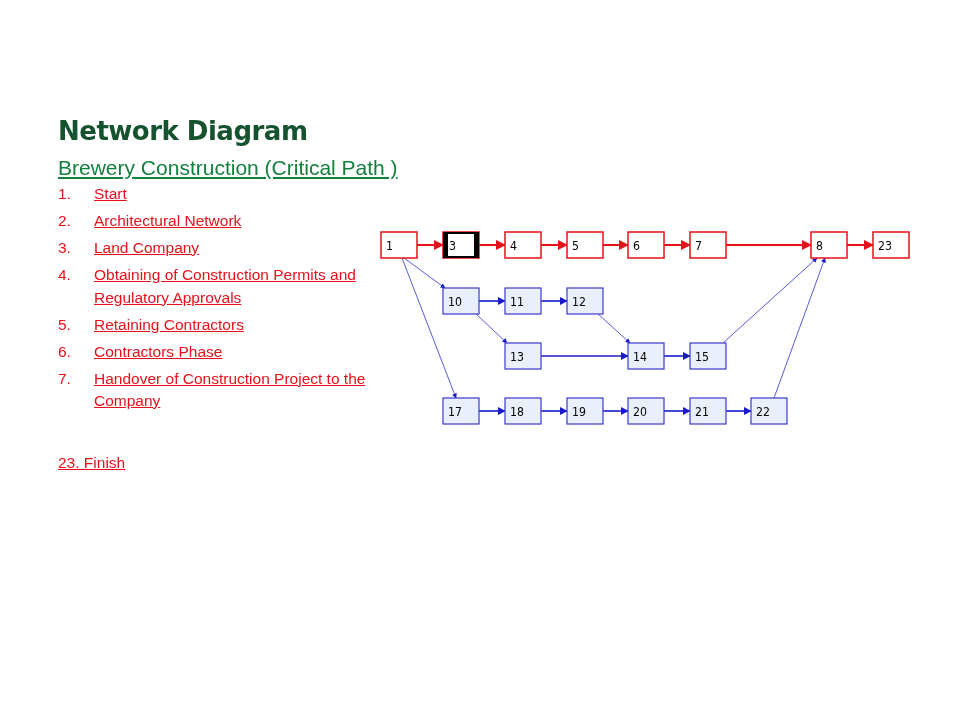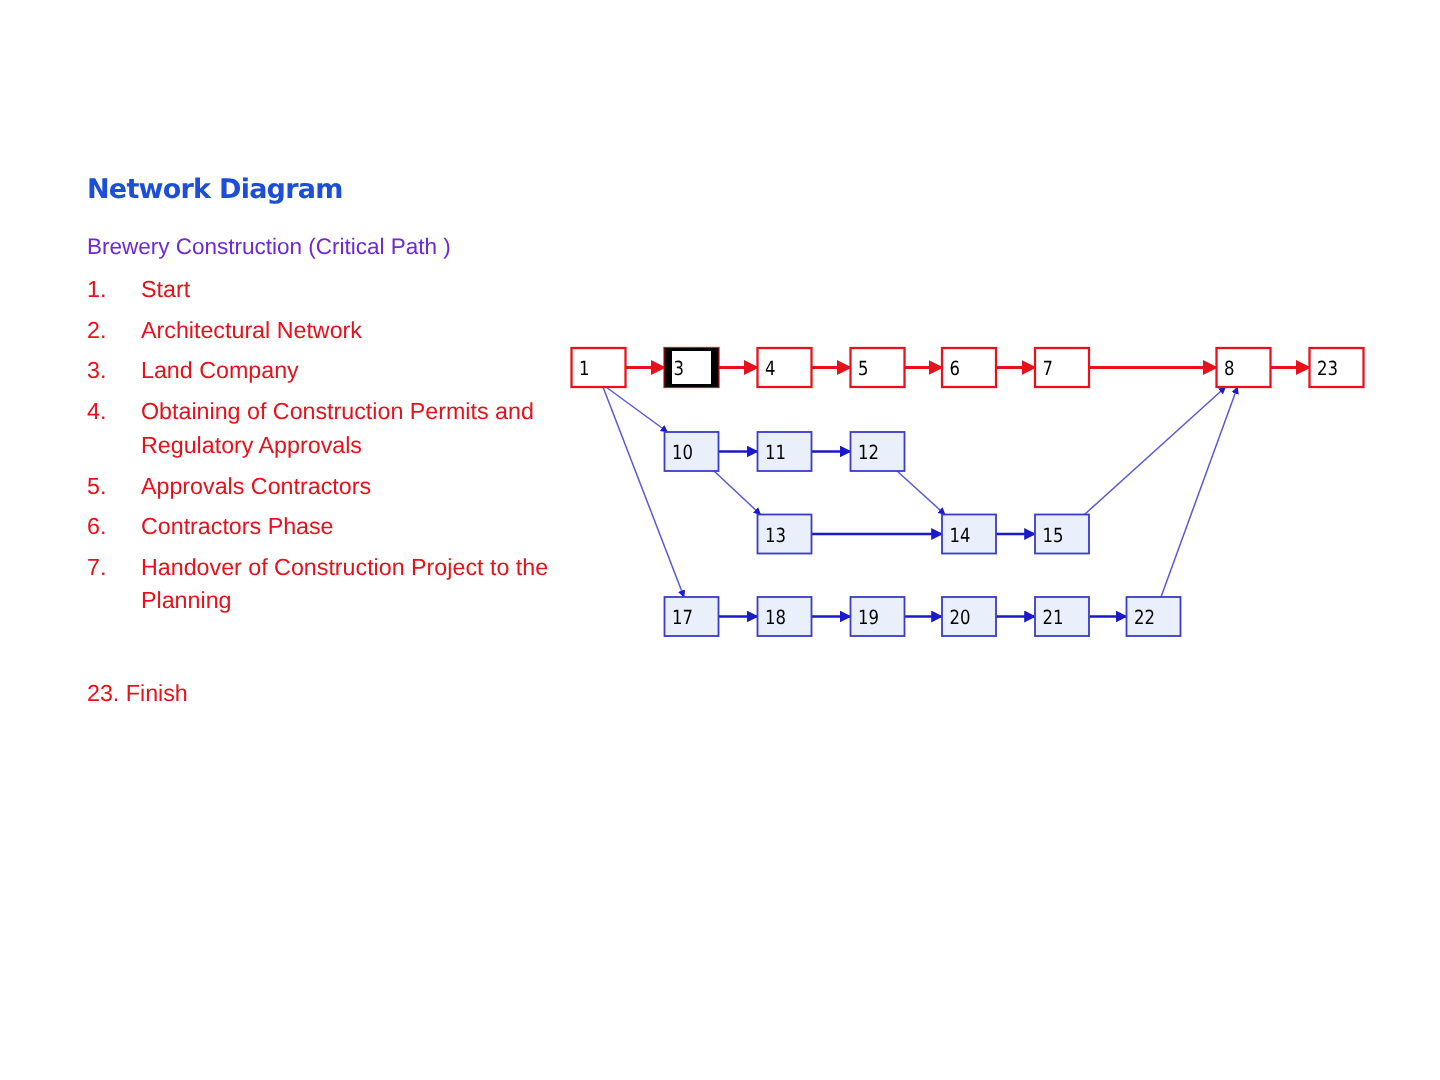--- a/index.html
+++ b/index.html
@@ -1,22 +1,22 @@
 <!DOCTYPE html>
 <html><head>
 <meta charset="utf-8">
 <style>
   html, body { margin:0; padding:0; background:#ffffff; }
   body { width:960px; height:720px; position:relative; overflow:hidden; font-family:"Liberation Sans", sans-serif; }
-  .slide-title { position:absolute; left:58px; top:116px; font-size:18px; font-weight:bold; color:#1d4ed8; font-family:"DejaVu Sans", sans-serif; letter-spacing:-0.5px; }
-  .subtitle { position:absolute; left:58px; top:156px; font-size:15px; color:#6d28d9; }
+  .slide-title { position:absolute; left:58px; top:116px; font-size:26px; font-weight:bold; color:#14532d; font-family:"DejaVu Sans", sans-serif; letter-spacing:-0.5px; }
+  .subtitle { position:absolute; left:58px; top:156px; font-size:21px; color:#15803d;text-decoration:underline; }
   .list { position:absolute; left:58px; top:183px; width:310px; margin:0; padding:0; list-style:none; }
   .list li { position:relative; font-size:15.5px; line-height:22.5px; color:#e8101a; margin-bottom:4.5px; }
   .list li .num { position:absolute; left:0; top:0; }
-  .list li .txt { display:block; padding-left:36px; }
+  .list li .txt { display:block; padding-left:36px;text-decoration:underline; }
   .list li.finish .txt { padding-left:0;margin-top:39px; }
   svg#diagram { position:absolute; left:0; top:0; }
   .node-label { font-family:"DejaVu Sans", sans-serif; font-size:13px; fill:#000; transform-origin:center; }
 </style>
 </head>
 <body>
 
 <div class="slide-title">Network Diagram</div>
 <div class="subtitle">Brewery Construction (Critical Path )</div>
 
@@ -32,29 +32,29 @@
   <li>
       <span class="num">3.</span>
       <span class="txt">Land Company</span>
     </li>
   <li>
       <span class="num">4.</span>
       <span class="txt">Obtaining of Construction Permits and Regulatory Approvals</span>
     </li>
   <li>
       <span class="num">5.</span>
-      <span class="txt">Approvals Contractors</span>
+      <span class="txt">Retaining Contractors</span>
     </li>
   <li>
       <span class="num">6.</span>
       <span class="txt">Contractors Phase</span>
     </li>
   <li>
       <span class="num">7.</span>
-      <span class="txt">Handover of Construction Project to the Planning</span>
+      <span class="txt">Handover of Construction Project to the Company</span>
     </li>
   <li class="finish">
       <span class="txt">23. Finish</span>
     </li>
 </ul>
 
 <svg id="diagram" width="960" height="720" xmlns="http://www.w3.org/2000/svg">
   <defs>
     <marker id="arrow-red" viewBox="0 0 10 10" refX="9" refY="5" markerWidth="5" markerHeight="5" orient="auto">
       <path d="M0,0 L10,5 L0,10 z" fill="#e8101a"></path>

